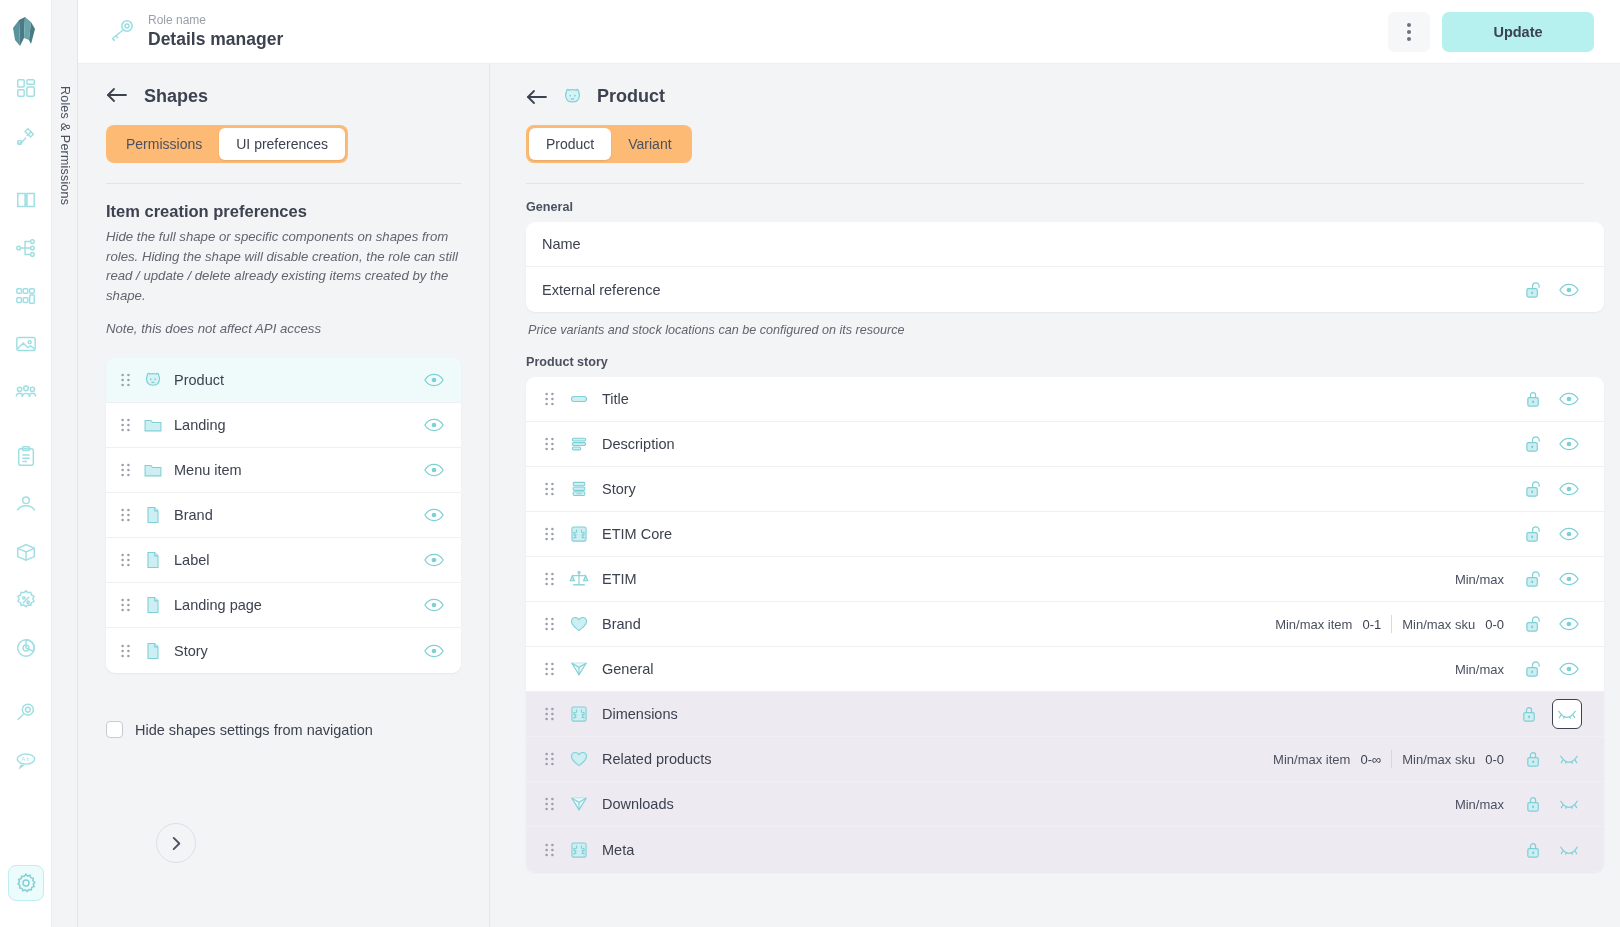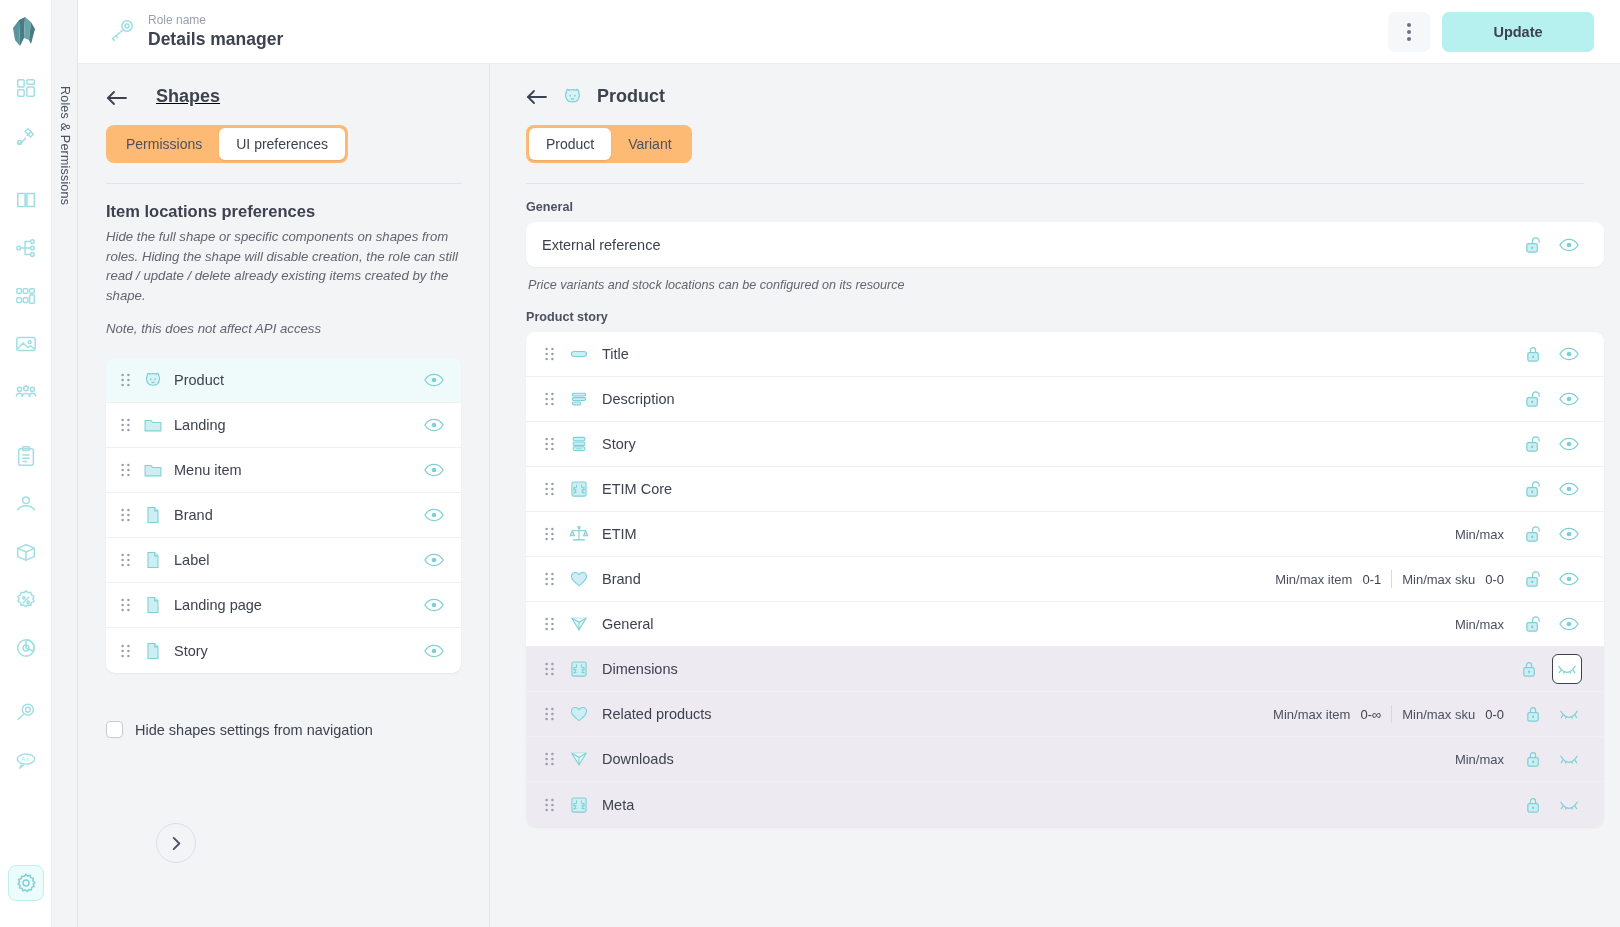--- a/index.html
+++ b/index.html
@@ -80,21 +80,21 @@
 
   
   .lpanel {
     width: 412px; min-width: 412px;
     background: #f3f4f6;
     border-right: 1px solid #e4e6ea;
     display: flex; flex-direction: column;
     position: relative;
     padding: 22px 28px 0 28px;
   }
-  .panel-head { display: flex; align-items: flex-end; gap: 28px; margin-bottom: 18px; text-decoration: underline; }
+  .panel-head { display: flex; align-items: flex-start; gap: 16px; margin-bottom: 18px; }
   .back-arrow { cursor: pointer; display: flex; align-items: center; }
   .panel-title { font-size: 18px; font-weight: bold; color: #3d4250; }
 
   .seg {
     display: inline-flex; background: #fdba74; border-radius: 8px;
     padding: 3px; align-self: flex-start;
   }
   .seg button {
     border: none; background: transparent; cursor: pointer;
     font-family: "Liberation Sans", sans-serif;
@@ -358,21 +358,21 @@
           <span class="panel-title">Shapes</span>
         </div>
 
         <div class="seg">
           <button>Permissions</button>
           <button class="on">UI preferences</button>
         </div>
 
         <div class="hr"></div>
 
-        <div class="sec-title">Item locations preferences</div>
+        <div class="sec-title">Item creation preferences</div>
         <div class="sec-desc">Hide the full shape or specific components on shapes from roles. Hiding the shape will disable creation, the role can still read / update / delete already existing items created by the shape.</div>
         <div class="sec-note">Note, this does not affect API access</div>
 
         <div class="shape-list">
 
           <div class="shape-row sel">
             <span class="grip">
               <svg width="9" height="14" viewBox="0 0 9 14">
                   <g fill="#9aa0ab">
                     <circle cx="1.6" cy="2" r="1.3"></circle>
@@ -604,20 +604,34 @@
           <button class="on">Product</button>
           <button>Variant</button>
         </div>
 
         <div class="rhr"></div>
 
         <div class="group-label">General</div>
 
         <div class="card">
           <div class="frow">
+            <span class="fname">Name</span>
+            <span class="fspacer"></span>
+            <span class="lock-btn" style="opacity:.0">
+              <svg width="17" height="18" viewBox="0 0 18 19" fill="none" stroke="#7fd0d5" stroke-width="1.3">
+                  <rect x="2" y="8" width="11" height="9" rx="1.6" fill="#cdeff3"></rect>
+                  <path d="M5 8 V5.5 A3.5 3.5 0 0 1 12 5.5 V6.5"></path>
+                  <rect x="6.6" y="11" width="2" height="3" rx="0.8" fill="#7fd0d5" stroke="none"></rect>
+                </svg>
+            </span>
+            <span class="vis-btn" style="opacity:0">
+              <svg width="20" height="14" viewBox="0 0 22 14"></svg>
+            </span>
+          </div>
+          <div class="frow">
             <span class="fname">External reference</span>
             <span class="fspacer"></span>
             <span class="lock-btn">
               <svg width="17" height="18" viewBox="0 0 18 19" fill="none" stroke="#7fd0d5" stroke-width="1.3">
                   <rect x="2" y="8" width="11" height="9" rx="1.6" fill="#cdeff3"></rect>
                   <path d="M8 8 V5.5 A3.5 3.5 0 0 1 15 5.5 V7"></path>
                   <rect x="6.6" y="11" width="2" height="3" rx="0.8" fill="#7fd0d5" stroke="none"></rect>
                 </svg>
             </span>
             <span class="vis-btn">

